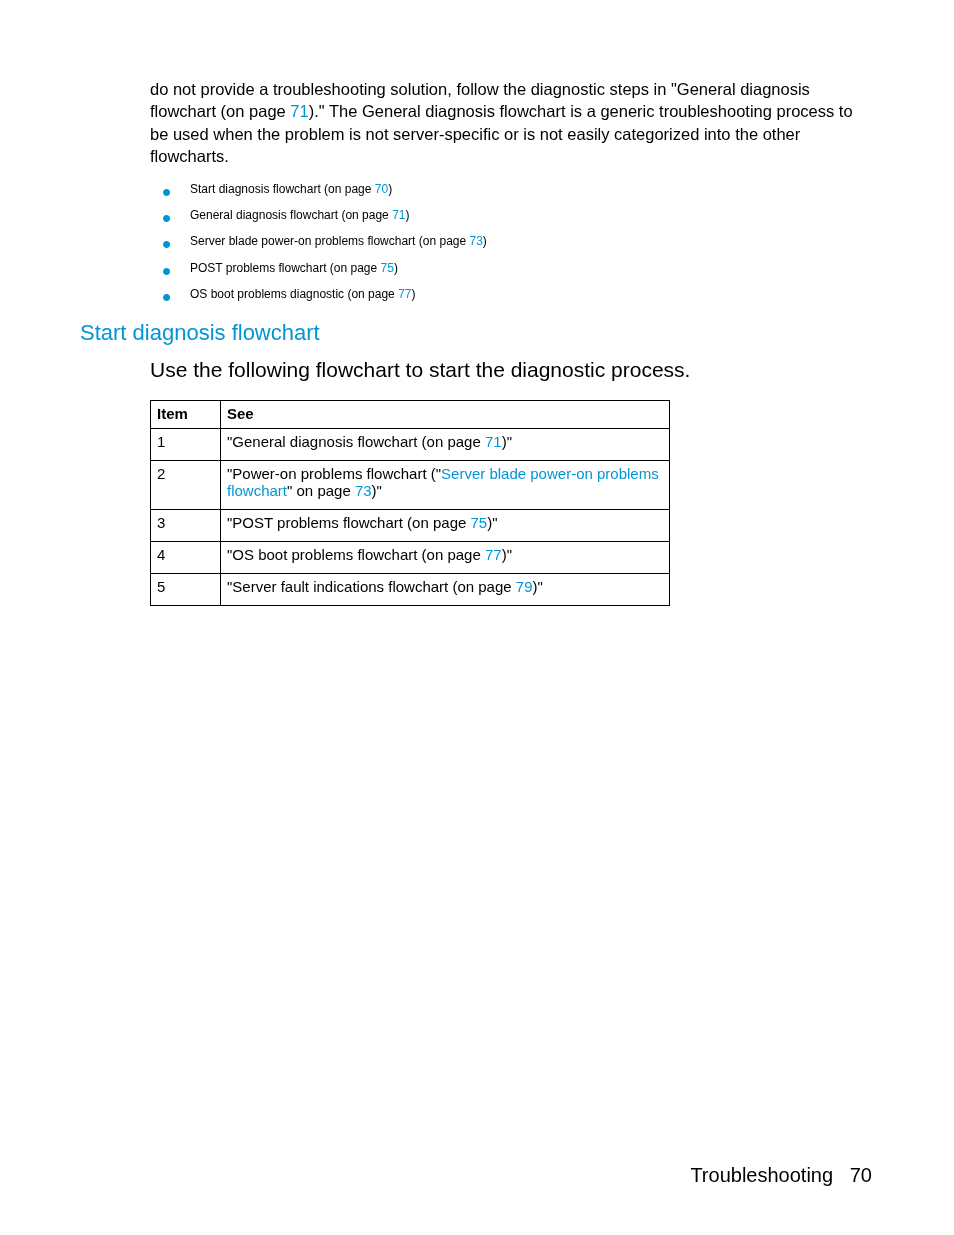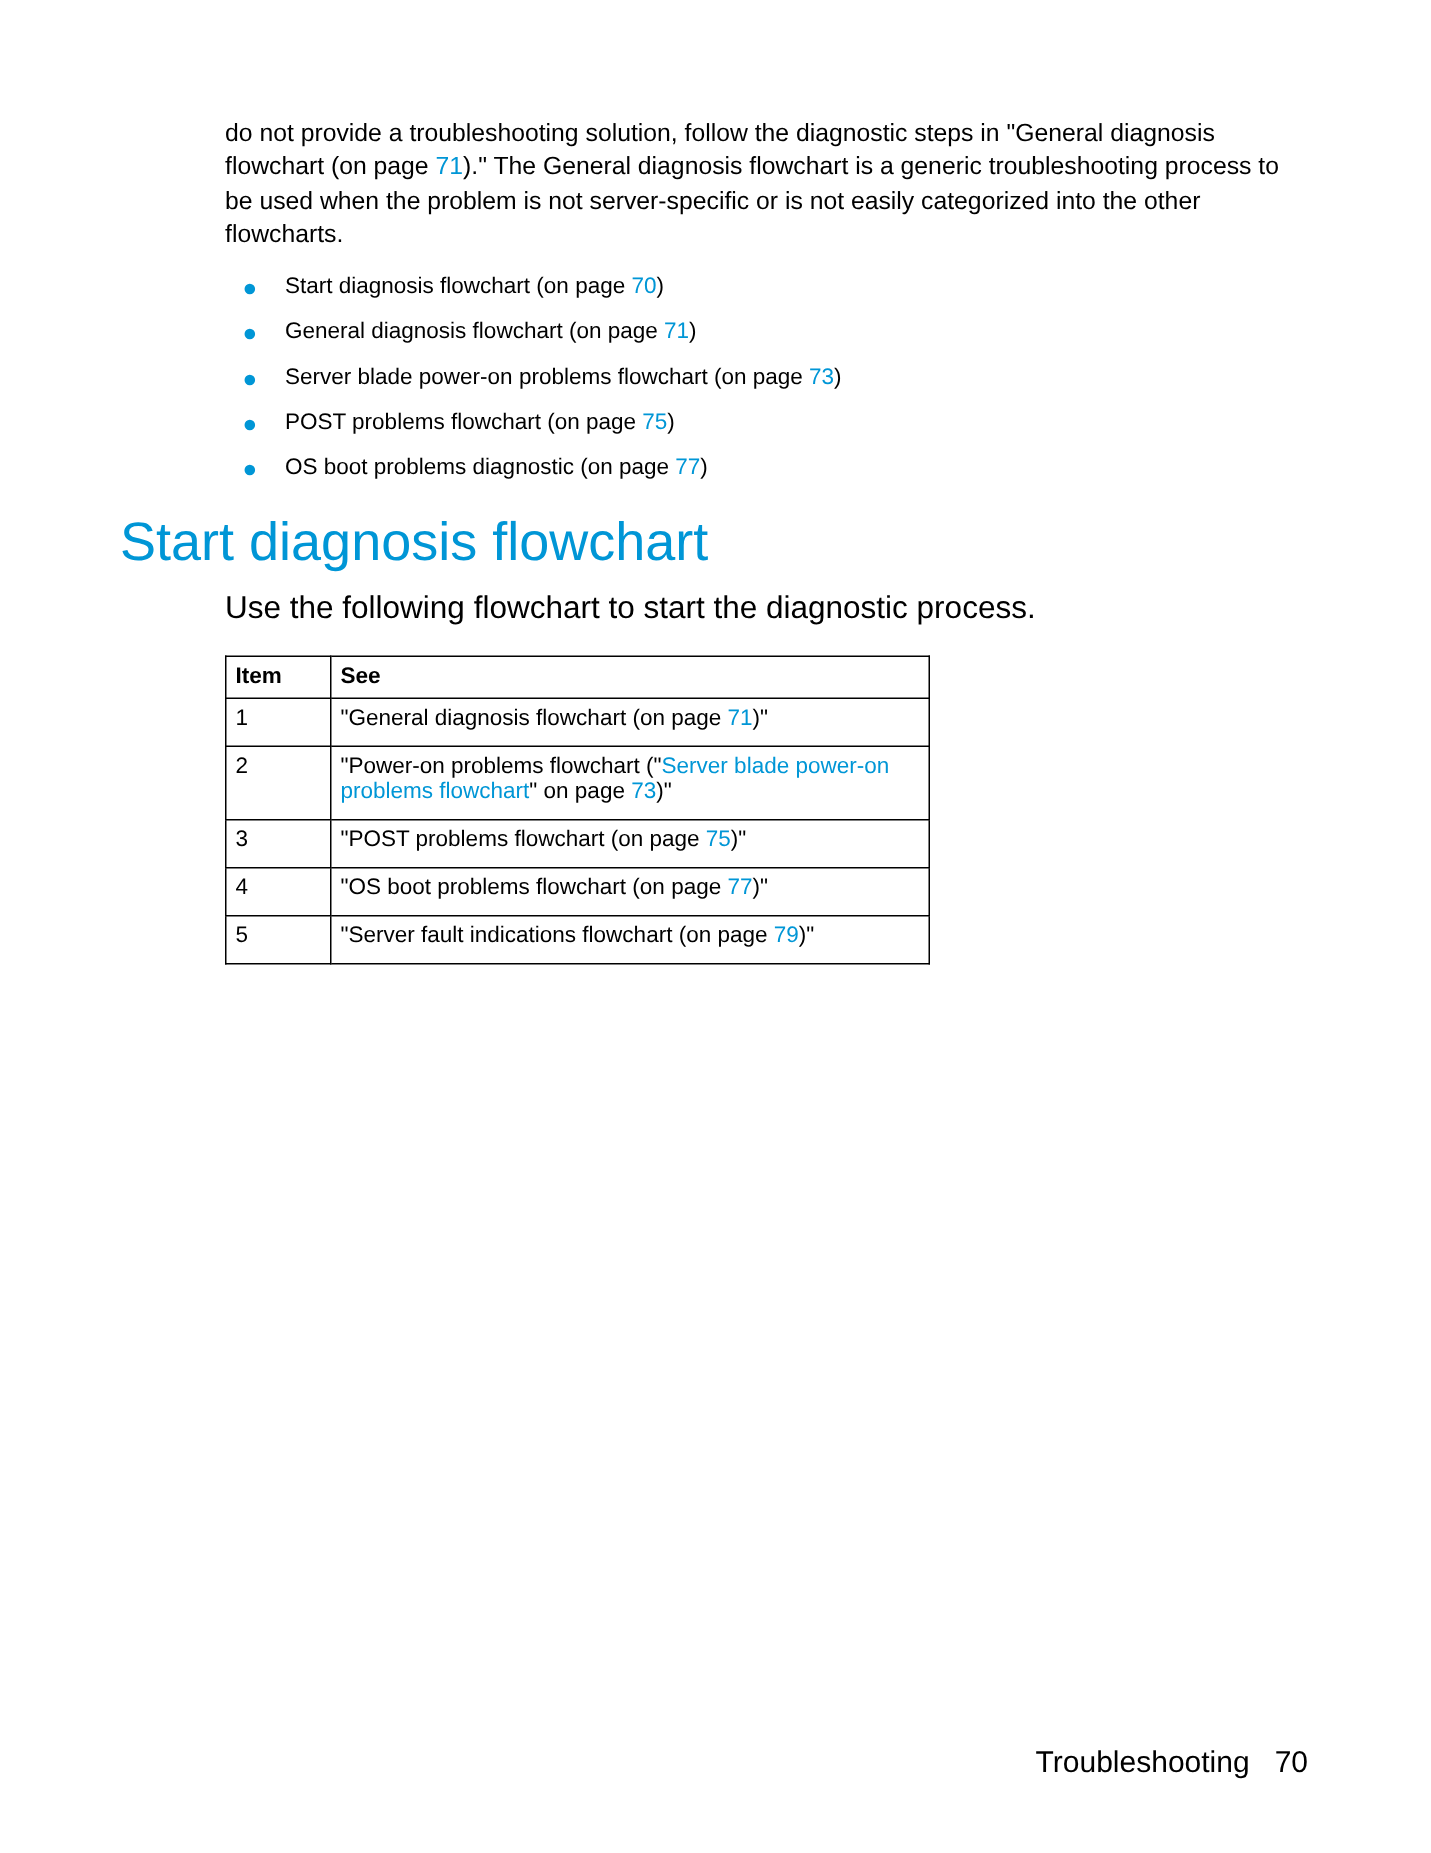--- a/index.html
+++ b/index.html
@@ -27,50 +27,50 @@
       text-decoration: none;
     }
     ul.flow-list {
       list-style: none;
       margin-left: 70px;
       margin-bottom: 18px;
     }
     ul.flow-list li {
       position: relative;
       padding-left: 40px;
-      font-size: 15px;
+      font-size: 12px;
       font-weight: 300;
       line-height: 1.35;
       margin: 8px 0 10px 0;
     }
     ul.flow-list li::before {
       content: "•";
       color: #0096d6;
       font-size: 26px;
       position: absolute;
       left: 12px;
       top: -6px;
     }
     h1.section-title {
       color: #0096d6;
       font-weight: 300;
-      font-size: 36px;
+      font-size: 22px;
       margin: 16px 0 10px 0;
     }
     .sub-para {
       margin-left: 70px;
       font-size: 21px;
       font-weight: 300;
       line-height: 1.35;
       margin-bottom: 16px;
     }
     table.flow-table {
       margin-left: 70px;
       border-collapse: collapse;
-      width: 470px;
+      width: 520px;
     }
     table.flow-table th, table.flow-table td {
       border: 1px solid #000;
       text-align: left;
       vertical-align: top;
       padding: 4px 6px 10px 6px;
       font-size: 15px;
       font-weight: 300;
     }
     table.flow-table th {

